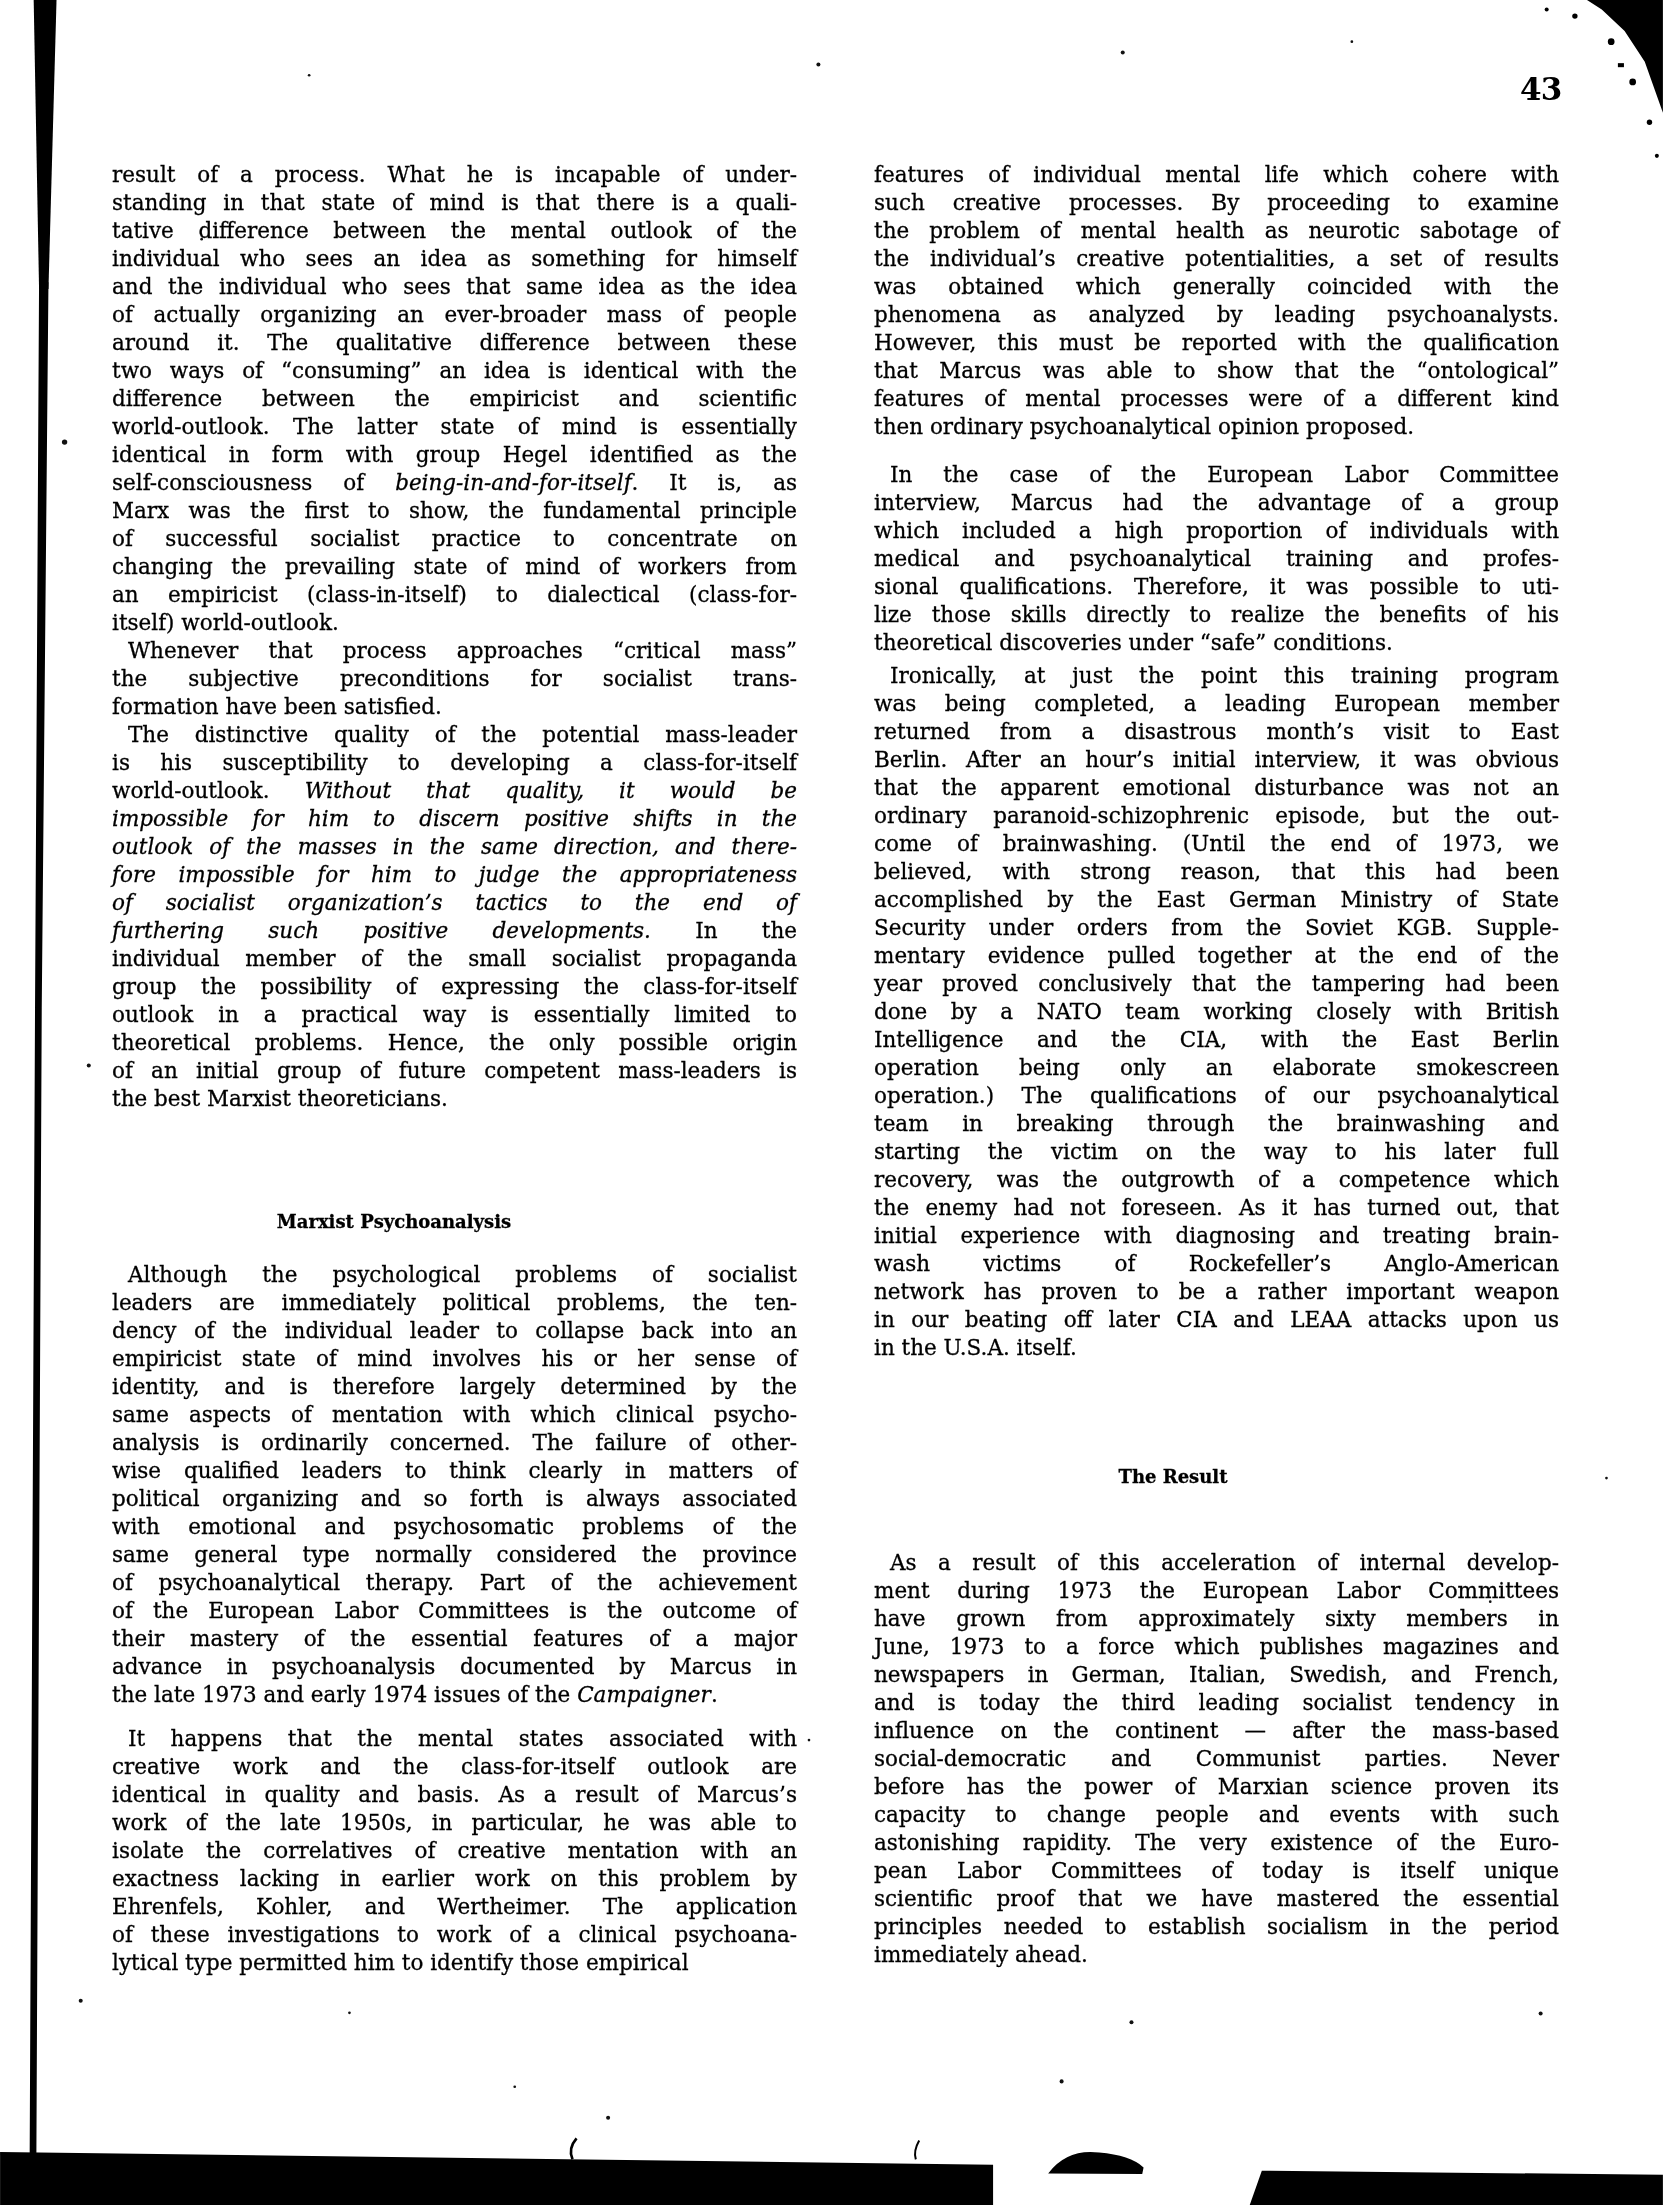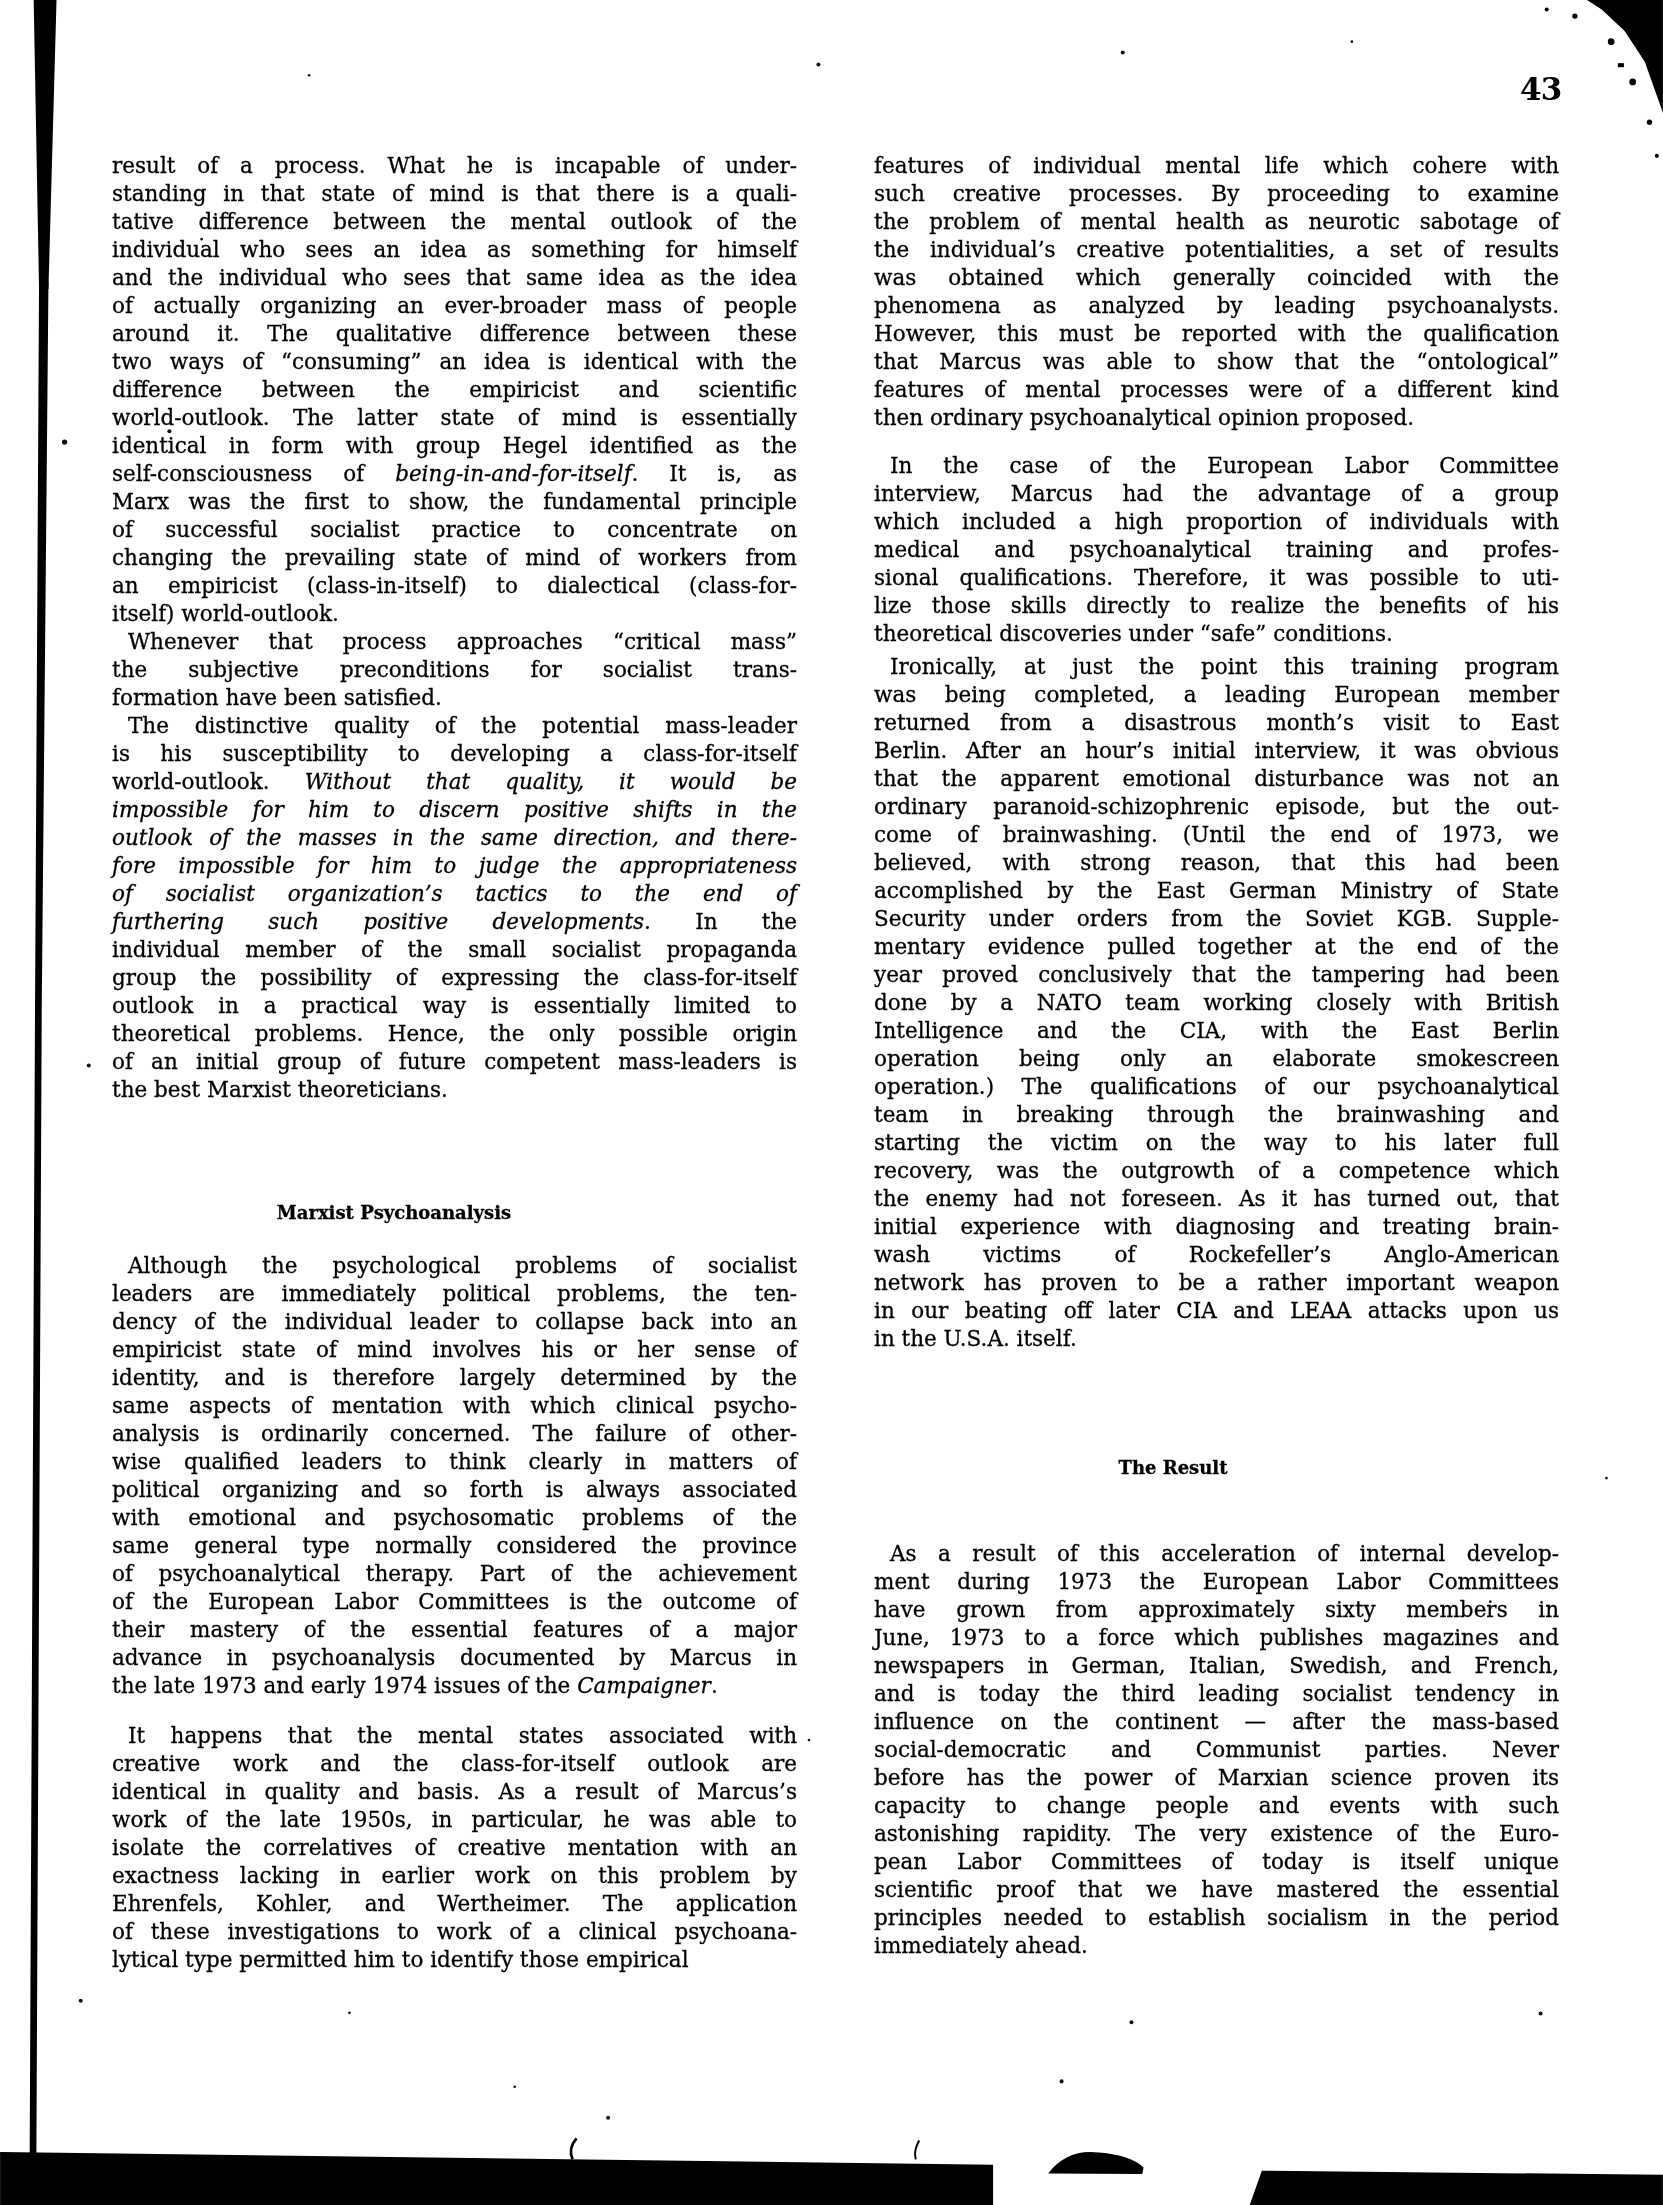--- a/index.html
+++ b/index.html
@@ -8,38 +8,38 @@
     background:#ffffff;color:#000;
     font-family:"DejaVu Serif", serif;
   }
   #artifacts{position:absolute;left:0;top:0;z-index:0;}
   .pagenum{
     position:absolute;left:1520px;top:71px;z-index:2;
     font-size:31px;font-weight:bold;letter-spacing:-0.7px;
     font-family:"DejaVu Serif",serif;
   }
   .col{
-    position:absolute;top:152px;width:685px;z-index:1;
+    position:absolute;top:161px;width:685px;z-index:1;
     font-size:21.5px;line-height:28px;
     -webkit-text-stroke:0.3px currentColor;
   }
   #col-left{left:112px;}
   #col-right{left:874px;}
   .para{margin:0;}
   .line{text-align:justify;text-align-last:justify;}
   .line.last{text-align-last:left;}
   .line.ind{text-indent:16px;}
   .i{font-style:italic;}
   .heading{
     font-weight:bold;font-size:18px;line-height:32px;text-align:center;
     -webkit-text-stroke:0.3px currentColor;
   }
   .h-marxist{margin:93px 121px 23px 0;}
   .h-result{margin:99px 87px 56px 0;}
-  .gap-sm{margin-top:22px;}
+  .gap-sm{margin-top:16px;}
   .gap-md{margin-top:20px;}
   .gap-lg{margin-top:5px;}
 </style>
 </head>
 <body>
 
 <svg id="artifacts" width="1663" height="2205" viewBox="0 0 2475 3282">
 
   <polygon points="50,0 84,0 72,430 58,430" fill="#000"></polygon>
   <polygon points="58,420 72,420 62,1500 54,3212 44,3212 52,1500" fill="#000"></polygon>

